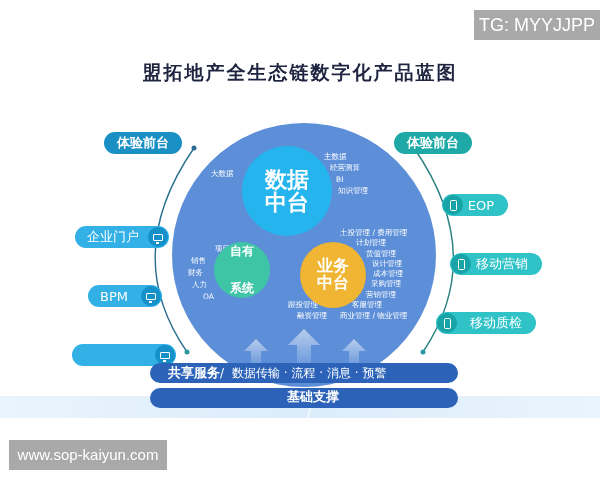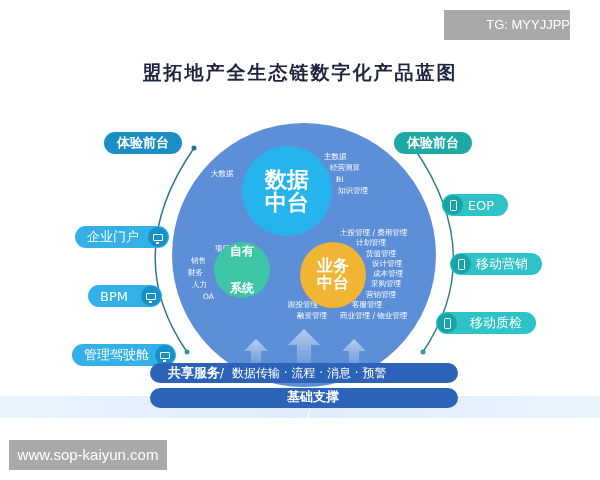--- a/index.html
+++ b/index.html
@@ -1,22 +1,22 @@
 <!DOCTYPE html>
 <html><head>
 <meta charset="utf-8">
 <style>
   * { box-sizing: border-box; margin: 0; padding: 0; }
   html, body { width: 600px; height: 480px; background: #ffffff; overflow: hidden; }
   body { position: relative; font-family: "DejaVu Sans", "Liberation Sans", sans-serif; }
 
   .watermark-tg {
-    position: absolute; left: 444px; top: 10px; width: 126px; height: 30px;
+    position: absolute; left: 474px; top: 10px; width: 126px; height: 30px;
     background: #a9a9a9; color: #ffffff; font-family: "Liberation Sans", sans-serif;
-    font-size: 13px; line-height: 30px; text-align: right;
+    font-size: 18px; line-height: 30px; text-align: center;
   }
   .watermark-url {
     position: absolute; left: 9px; top: 440px; width: 158px; height: 30px;
     background: #a9a9a9; color: #ffffff; font-family: "Liberation Sans", sans-serif;
     font-size: 15px; line-height: 30px; text-align: center;
   }
 
   .title {
     position: absolute; left: 0; top: 60px; width: 600px; text-align: center;
     font-size: 19px; font-weight: bold; color: #1f2540; letter-spacing: 2px;
@@ -153,21 +153,20 @@
       <span class="ico-monitor"></span>
     </span>
 </div>
 <div class="pill pill-left" style="left:88px;top:253px;width:74px;">
   <span>BPM</span>
   <span class="badge">
       <span class="ico-monitor"></span>
     </span>
 </div>
 <div class="pill pill-left" style="left:72px;top:312px;width:104px;">
-  <span>管理驾驶舱</span>
   <span class="badge">
       <span class="ico-monitor"></span>
     </span>
 </div>
 
 <div class="pill-head right" style="left:394px;top:132px;width:78px;">体验前台</div>
 
 <div class="pill pill-right" style="left:442px;top:194px;width:66px;">
   <span class="badge">
       <span class="ico-phone"></span>

